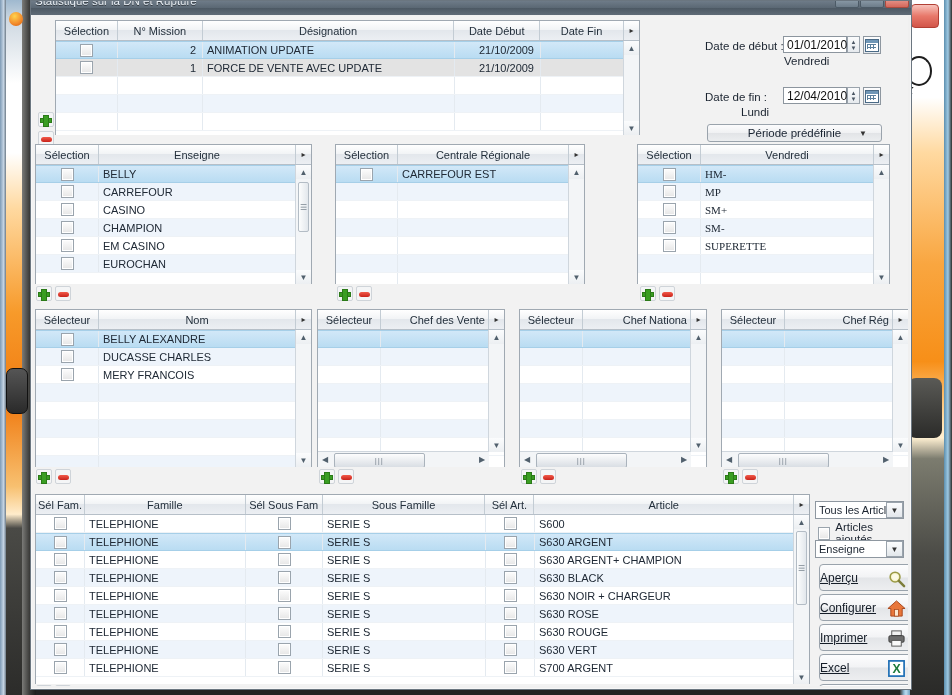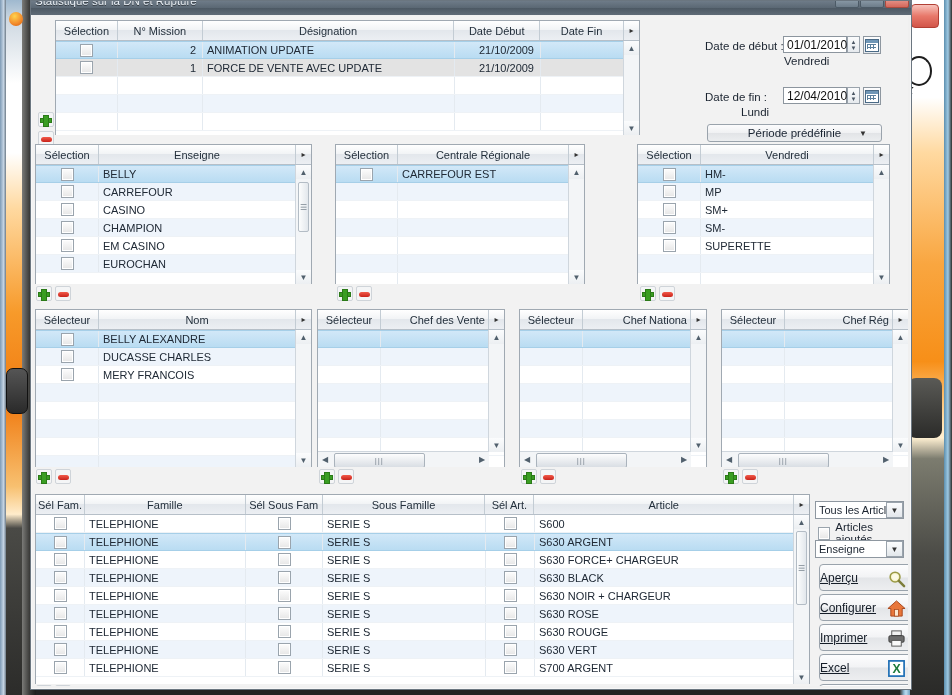--- a/index.html
+++ b/index.html
@@ -357,21 +357,21 @@
       <span class="btn-plus"></span>
       <span class="btn-minus"></span>
     </div>
 
     <div class="gridwrap" style="left:605px;top:128px;width:253px;height:140px;border:1px solid #a0a9b2;background:#fff;">
       <div class="ghead">
         <div class="hc" style="width:63px">Sélection</div>
         <div class="hc" style="width:173px">Vendredi</div>
         <div class="hc arrow">▸</div>
       </div>
-      <div class="gbody" style="height:119px;">
+      <div class="gbody" style="height:119px;font-family:Liberation Serif, serif;">
         <div class="grow sel">
             <div class="gc center" style="width:63px">
               <span class="chk"></span>
             </div>
             <div class="gc" style="width:173px">HM-</div>
           </div>
         <div class="grow alt">
             <div class="gc center" style="width:63px">
               <span class="chk"></span>
             </div>
@@ -676,21 +676,21 @@
               <span class="chk"></span>
             </div>
           <div class="gc" style="width:161px">TELEPHIONE</div>
           <div class="gc center" style="width:77px">
               <span class="chk"></span>
             </div>
           <div class="gc" style="width:163px">SERIE S</div>
           <div class="gc center" style="width:49px">
               <span class="chk"></span>
             </div>
-          <div class="gc" style="width:260px">S630 FORCE+ CHARGEUR</div>
+          <div class="gc" style="width:260px">S630 ARGENT+ CHAMPION</div>
         </div>
 
         <div class="grow alt">
           <div class="gc center" style="width:49px">
               <span class="chk"></span>
             </div>
           <div class="gc" style="width:161px">TELEPHIONE</div>
           <div class="gc center" style="width:77px">
               <span class="chk"></span>
             </div>

